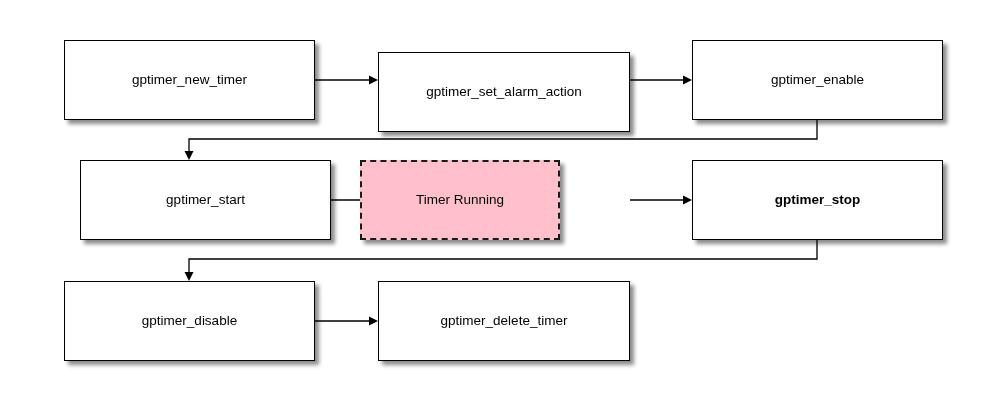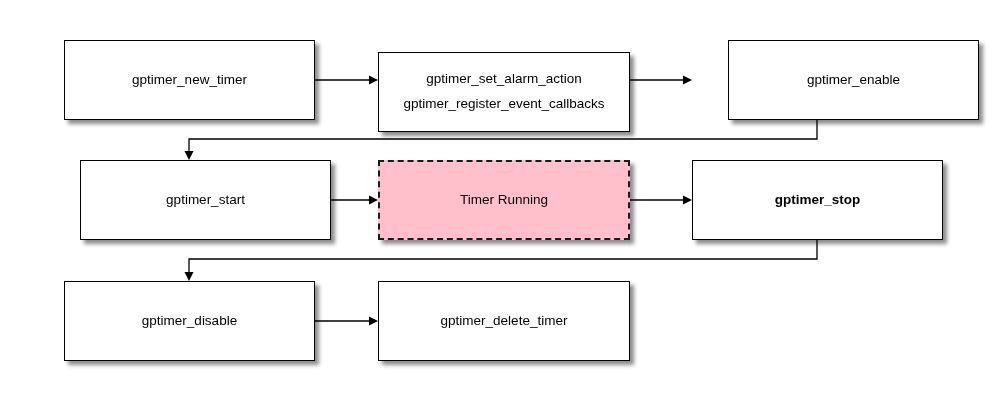--- a/index.html
+++ b/index.html
@@ -95,32 +95,31 @@
       <polygon class="edge-head" points="369,316.5 369,325.5 378,321"></polygon>
     </g>
   </svg>
 
   <div class="node" style="left:64px; top:40px;justify-content:center;">
     <span>gptimer_new_timer</span>
   </div>
 
   <div class="node" style="left:378px; top:40px; width:252px;margin-top:12px;">
     <span>gptimer_set_alarm_action</span>
-    <span>gptimer_register_event_callbacks</span>
   </div>
 
-  <div class="node" style="left:692px; top:40px;margin-left:36px;">
+  <div class="node" style="left:692px; top:40px;">
     <span>gptimer_enable</span>
   </div>
 
   <div class="node" style="left:80px; top:160px;">
     <span>gptimer_start</span>
   </div>
 
-  <div class="node highlight" style="left:378px; top:160px; width:252px;">
+  <div class="node highlight" style="left:360px; top:160px; width:200px;">
     <span>Timer Running</span>
   </div>
 
   <div class="node" style="left:692px; top:160px;font-weight:bold;">
     <span>gptimer_stop</span>
   </div>
 
   <div class="node" style="left:64px; top:281px;text-align:center;">
     <span>gptimer_disable</span>
   </div>

